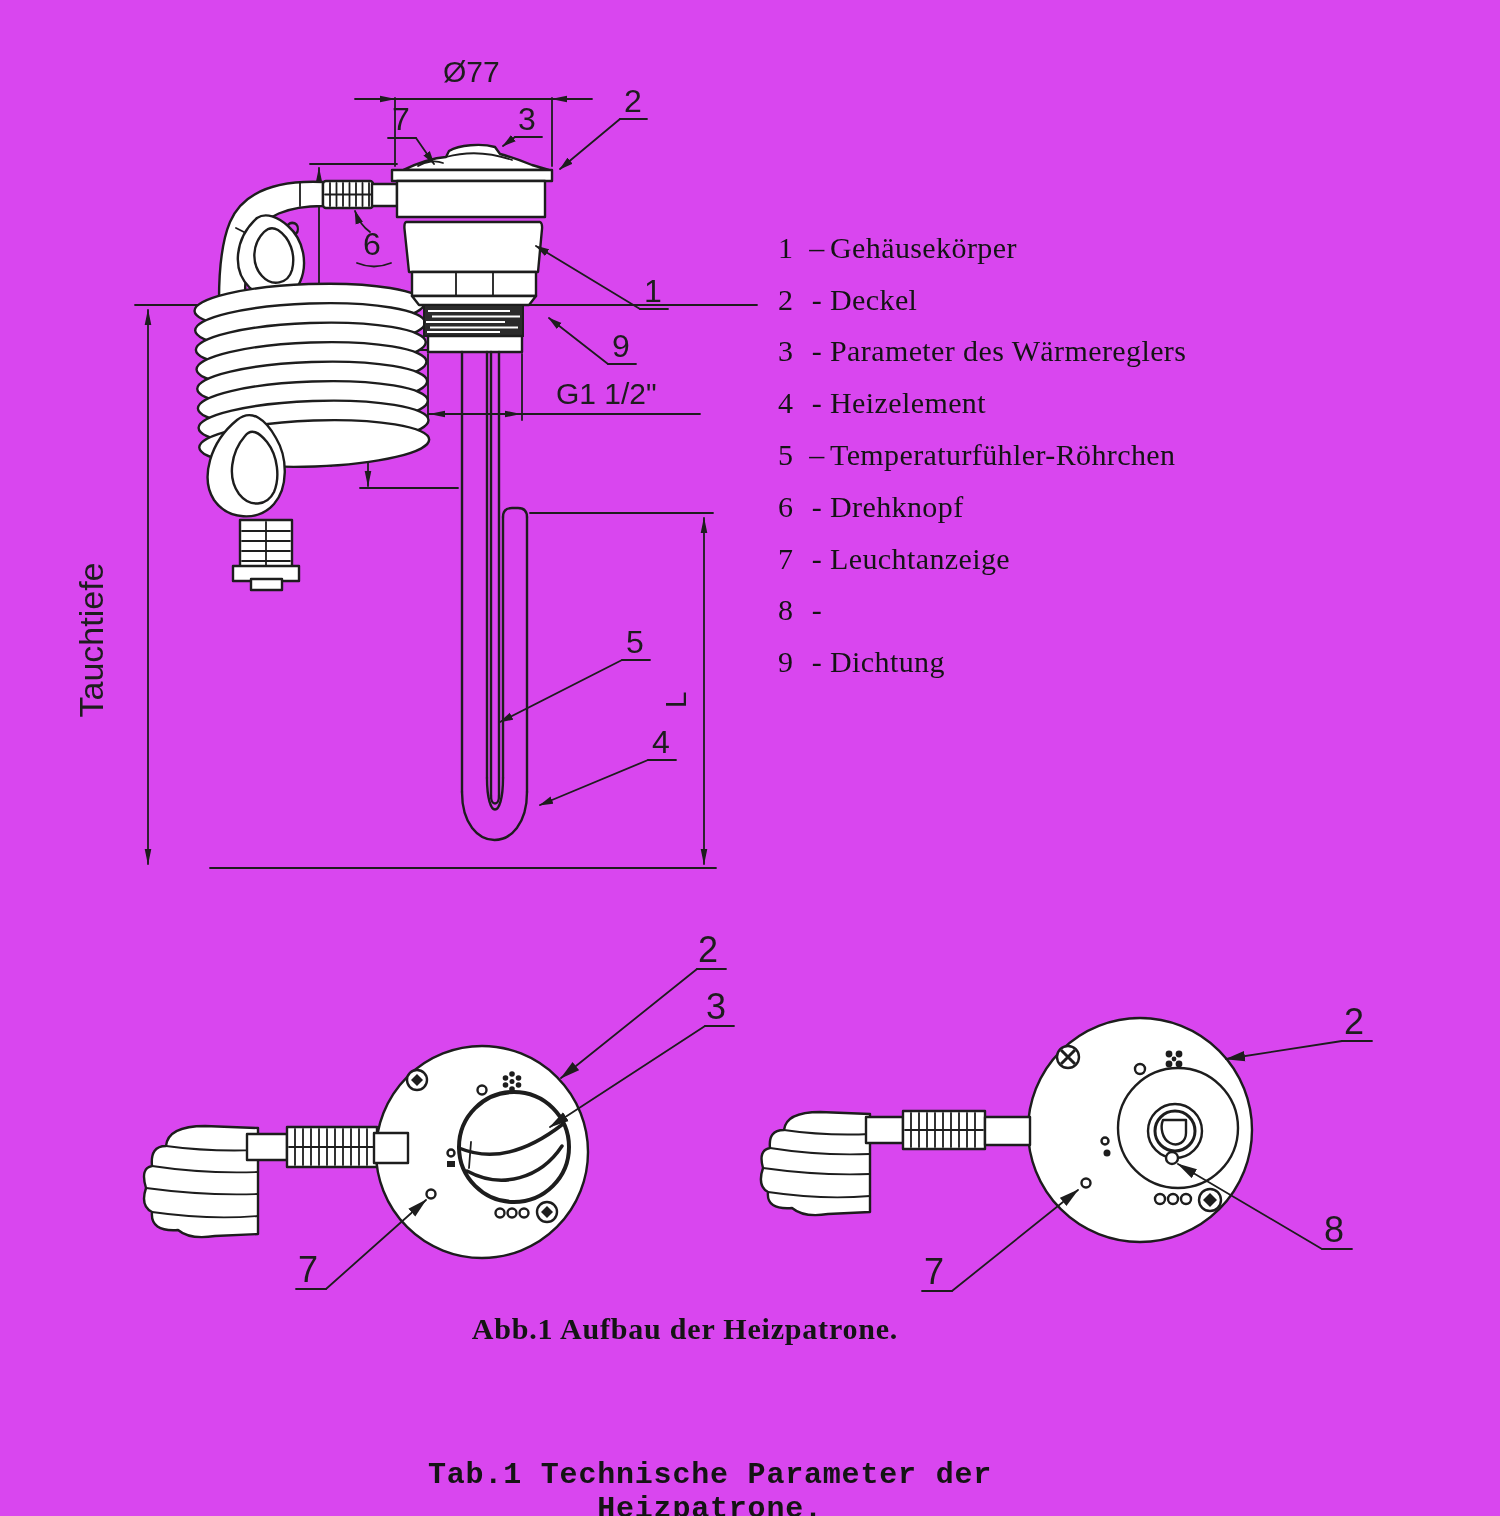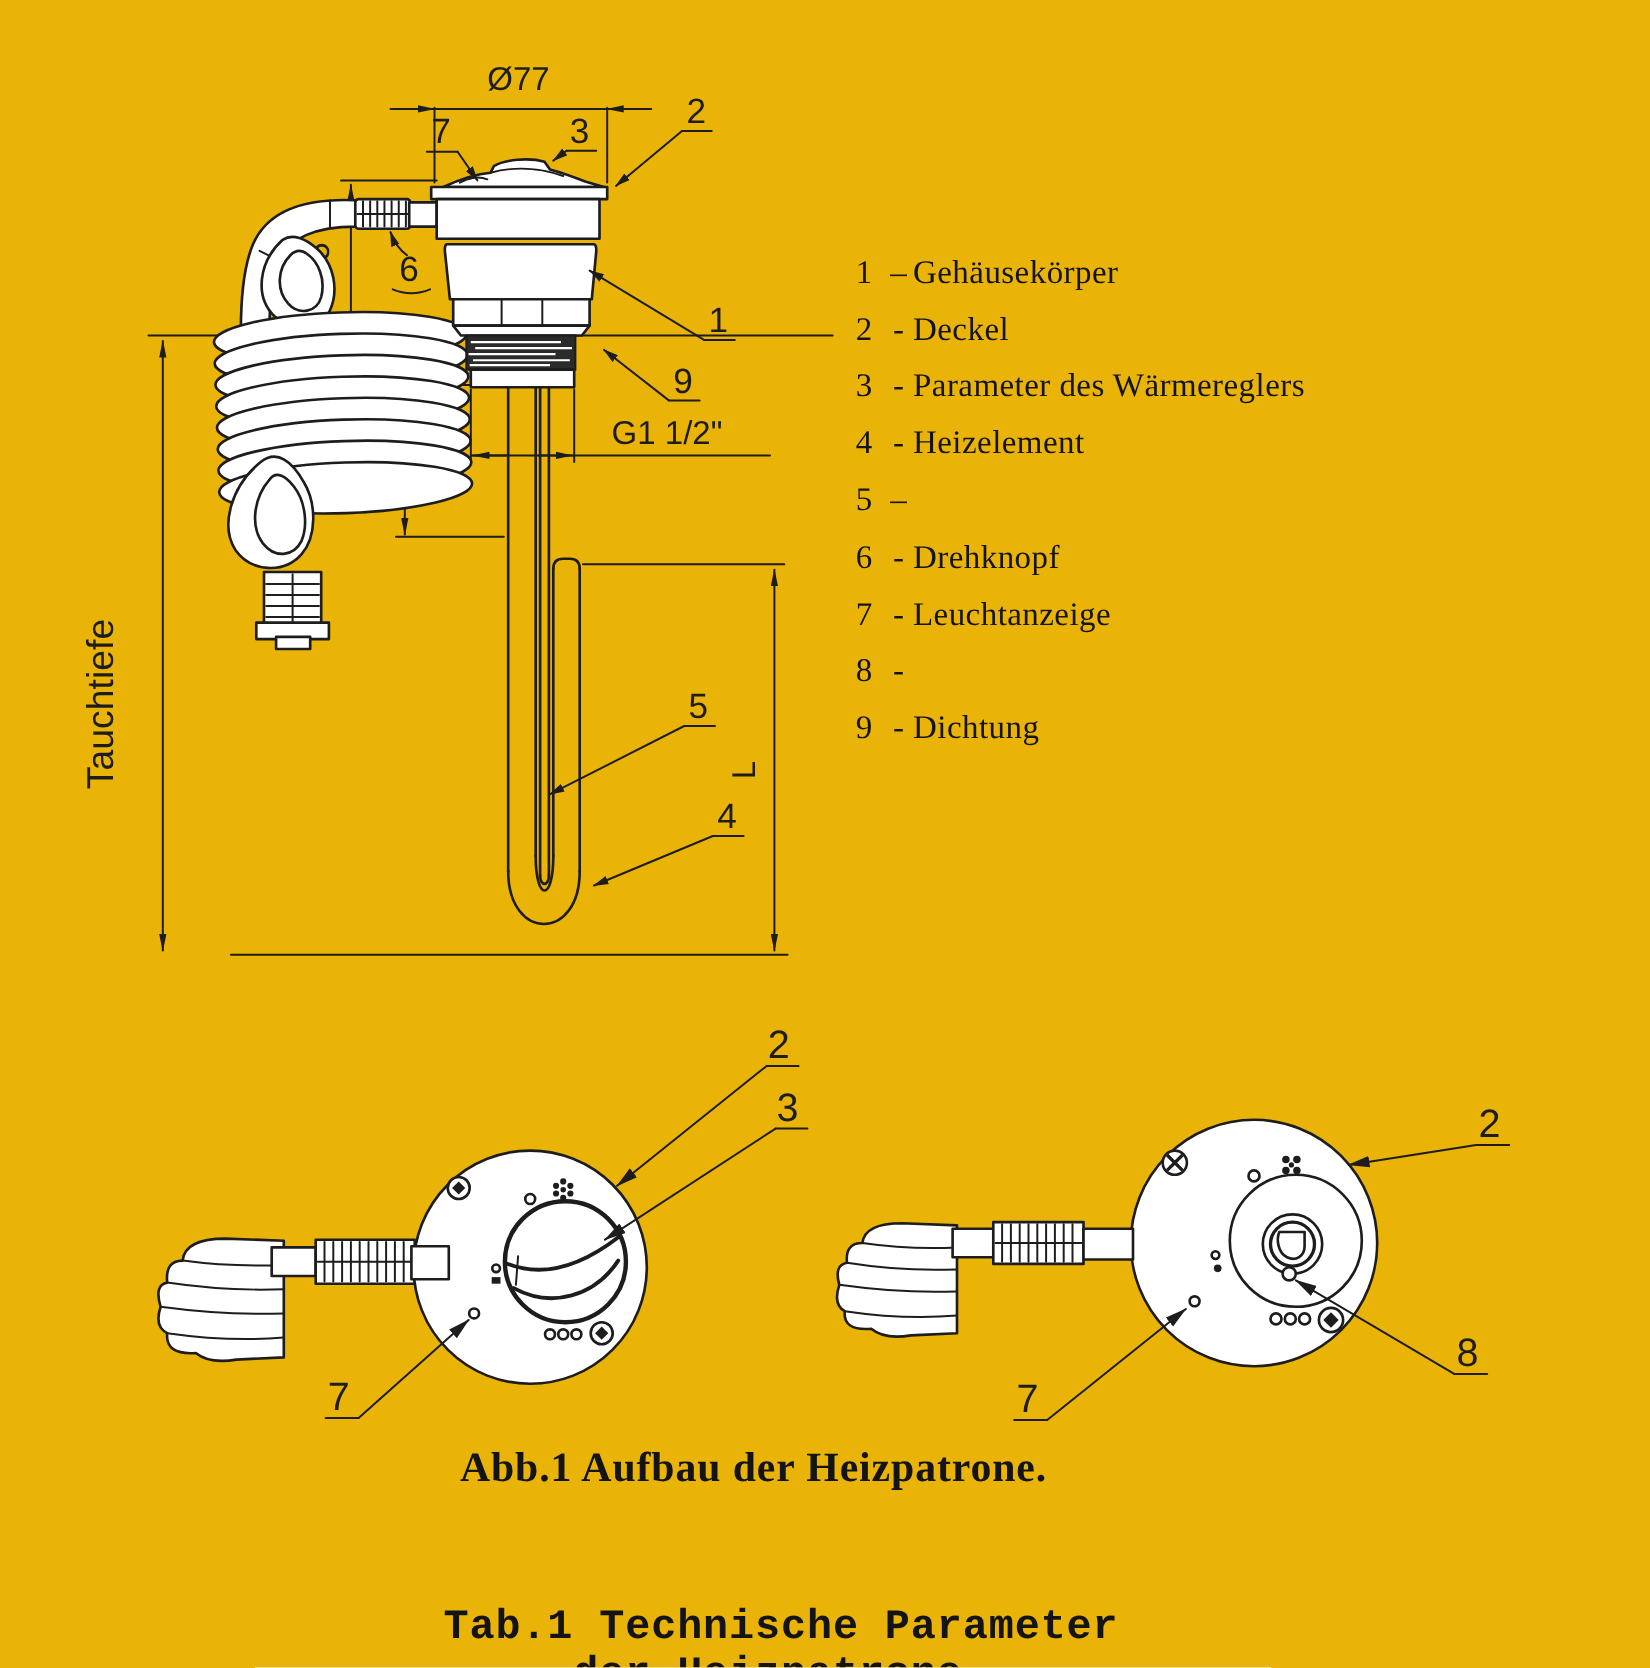--- a/index.html
+++ b/index.html
@@ -1,29 +1,29 @@
 <!DOCTYPE html>
 <html><head>
 <meta charset="utf-8">
 <style>
   html,body{margin:0;padding:0;background:#fff;}
-  .page{position:relative;width:1500px;height:1516px;background:#eab308;overflow:hidden;
+  .page{position:relative;width:1500px;height:1516px;background:#d946ef;overflow:hidden;
         font-family:"Liberation Sans",sans-serif;color:#1d1d1d;}
   svg{position:absolute;left:0;top:0;}
   svg text{fill:#1d1d1d;font-family:"Liberation Sans",sans-serif;}
   .ln{stroke:#1d1d1d;fill:none;stroke-width:2.4;stroke-linecap:round;stroke-linejoin:round;}
   .thin{stroke:#1d1d1d;fill:none;stroke-width:1.8;stroke-linecap:round;}
   .wfill{fill:#fff;stroke:#1d1d1d;stroke-width:2.4;stroke-linejoin:round;}
   .dark{fill:#2b2b2b;stroke:#1d1d1d;stroke-width:2;}
   .legend{position:absolute;left:778px;top:222px;font-family:"Liberation Serif",serif;
           font-size:30px;color:#141414;letter-spacing:.4px;}
   .legend-row{display:flex;align-items:center;height:51.8px;}
   .legend-row .num{width:26px;}
   .legend-row .sep{width:26px;text-align:center;}
-  .caption{position:absolute;font-family:"Liberation Serif",serif;font-size:38px;
+  .caption{position:absolute;font-family:"Liberation Serif",serif;font-size:30px;
            font-weight:600;color:#141414;text-align:center;letter-spacing:.8px;}
   #cap-abb{left:340px;top:1312px;width:690px;}
   #cap-tab{left:360px;top:1458px;width:700px;font-family:Liberation Mono, monospace;}
   .dimtxt{font-size:30px;}
   .callout{font-size:32px;}
   .callout-big{font-size:36px;}
 </style>
 </head>
 <body>
 
@@ -359,20 +359,21 @@
         <span>Parameter des Wärmereglers</span>
     </div>
     <div class="legend-row">
       <span class="num">4</span>
         <span class="sep">-</span>
         <span>Heizelement</span>
     </div>
     <div class="legend-row">
       <span class="num">5</span>
         <span class="sep">–</span>
+        <span>Temperaturfühler-Röhrchen</span>
     </div>
     <div class="legend-row">
       <span class="num">6</span>
         <span class="sep">-</span>
         <span>Drehknopf</span>
     </div>
     <div class="legend-row">
       <span class="num">7</span>
         <span class="sep">-</span>
         <span>Leuchtanzeige</span>

